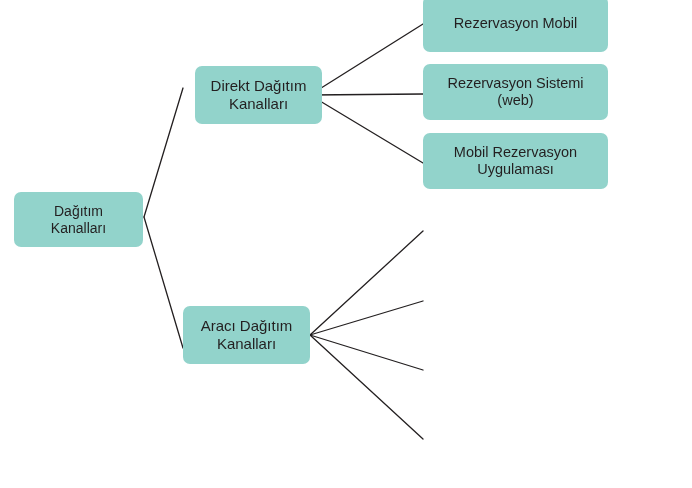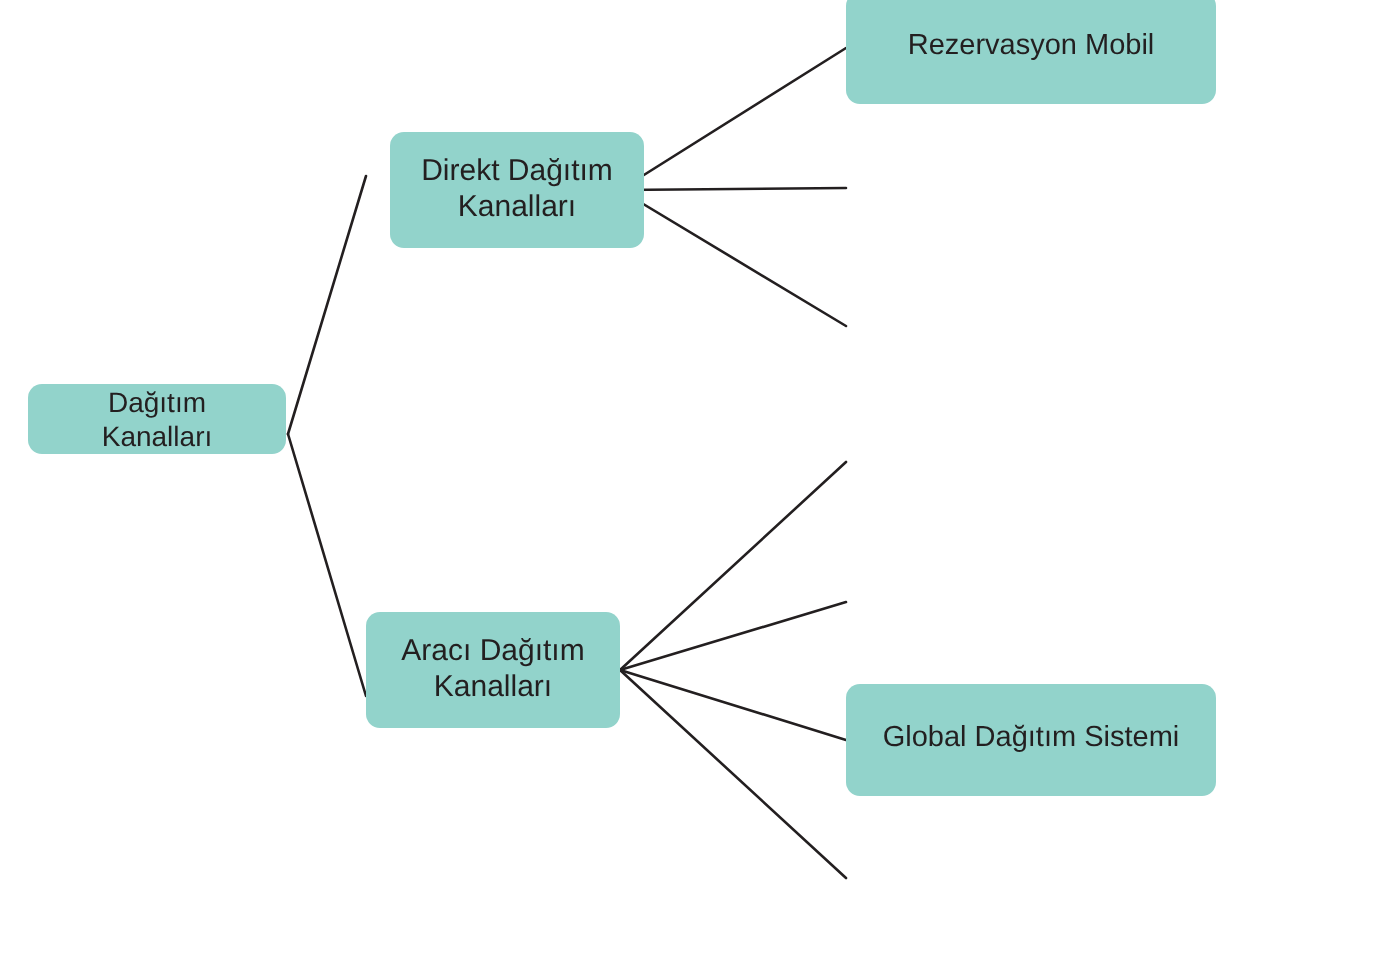--- a/index.html
+++ b/index.html
@@ -41,21 +41,21 @@
     z-index: 2;
   }
   .node-label {
     display: block;
     white-space: pre-line;
   }
   .node.root {
     left: 14px;
     top: 192px;
     width: 129px;
-    height: 35px;
+    height: 55px;
     font-size: 14px;
   }
   .node.branch {
     left: 183px;
     width: 127px;
     height: 58px;
     font-size: 15px;
   }
   .node.branch-direct { top: 66px; margin-left: 12px; }
   .node.branch-indirect { top: 306px; }
@@ -106,22 +106,27 @@
 
   <div class="node branch branch-indirect">
     <span class="node-label">Aracı Dağıtım
 Kanalları</span>
   </div>
 
   <div class="node leaf leaf-0">
     <span class="node-label">Rezervasyon Mobil</span>
   </div>
 
+  <div class="node leaf leaf-1">
+    <span class="node-label">Rezervasyon Sistemi
+(web)</span>
+  </div>
+
+  <div class="node leaf leaf-2">
+    <span class="node-label">Mobil Rezervasyon
+Uygulaması</span>
+  </div>
 
 
 
-
-  <div class="node leaf leaf-5">
-    <span class="node-label">Global Dağıtım Sistemi</span>
-  </div>
 
 
 </div>
 
 </body></html>

